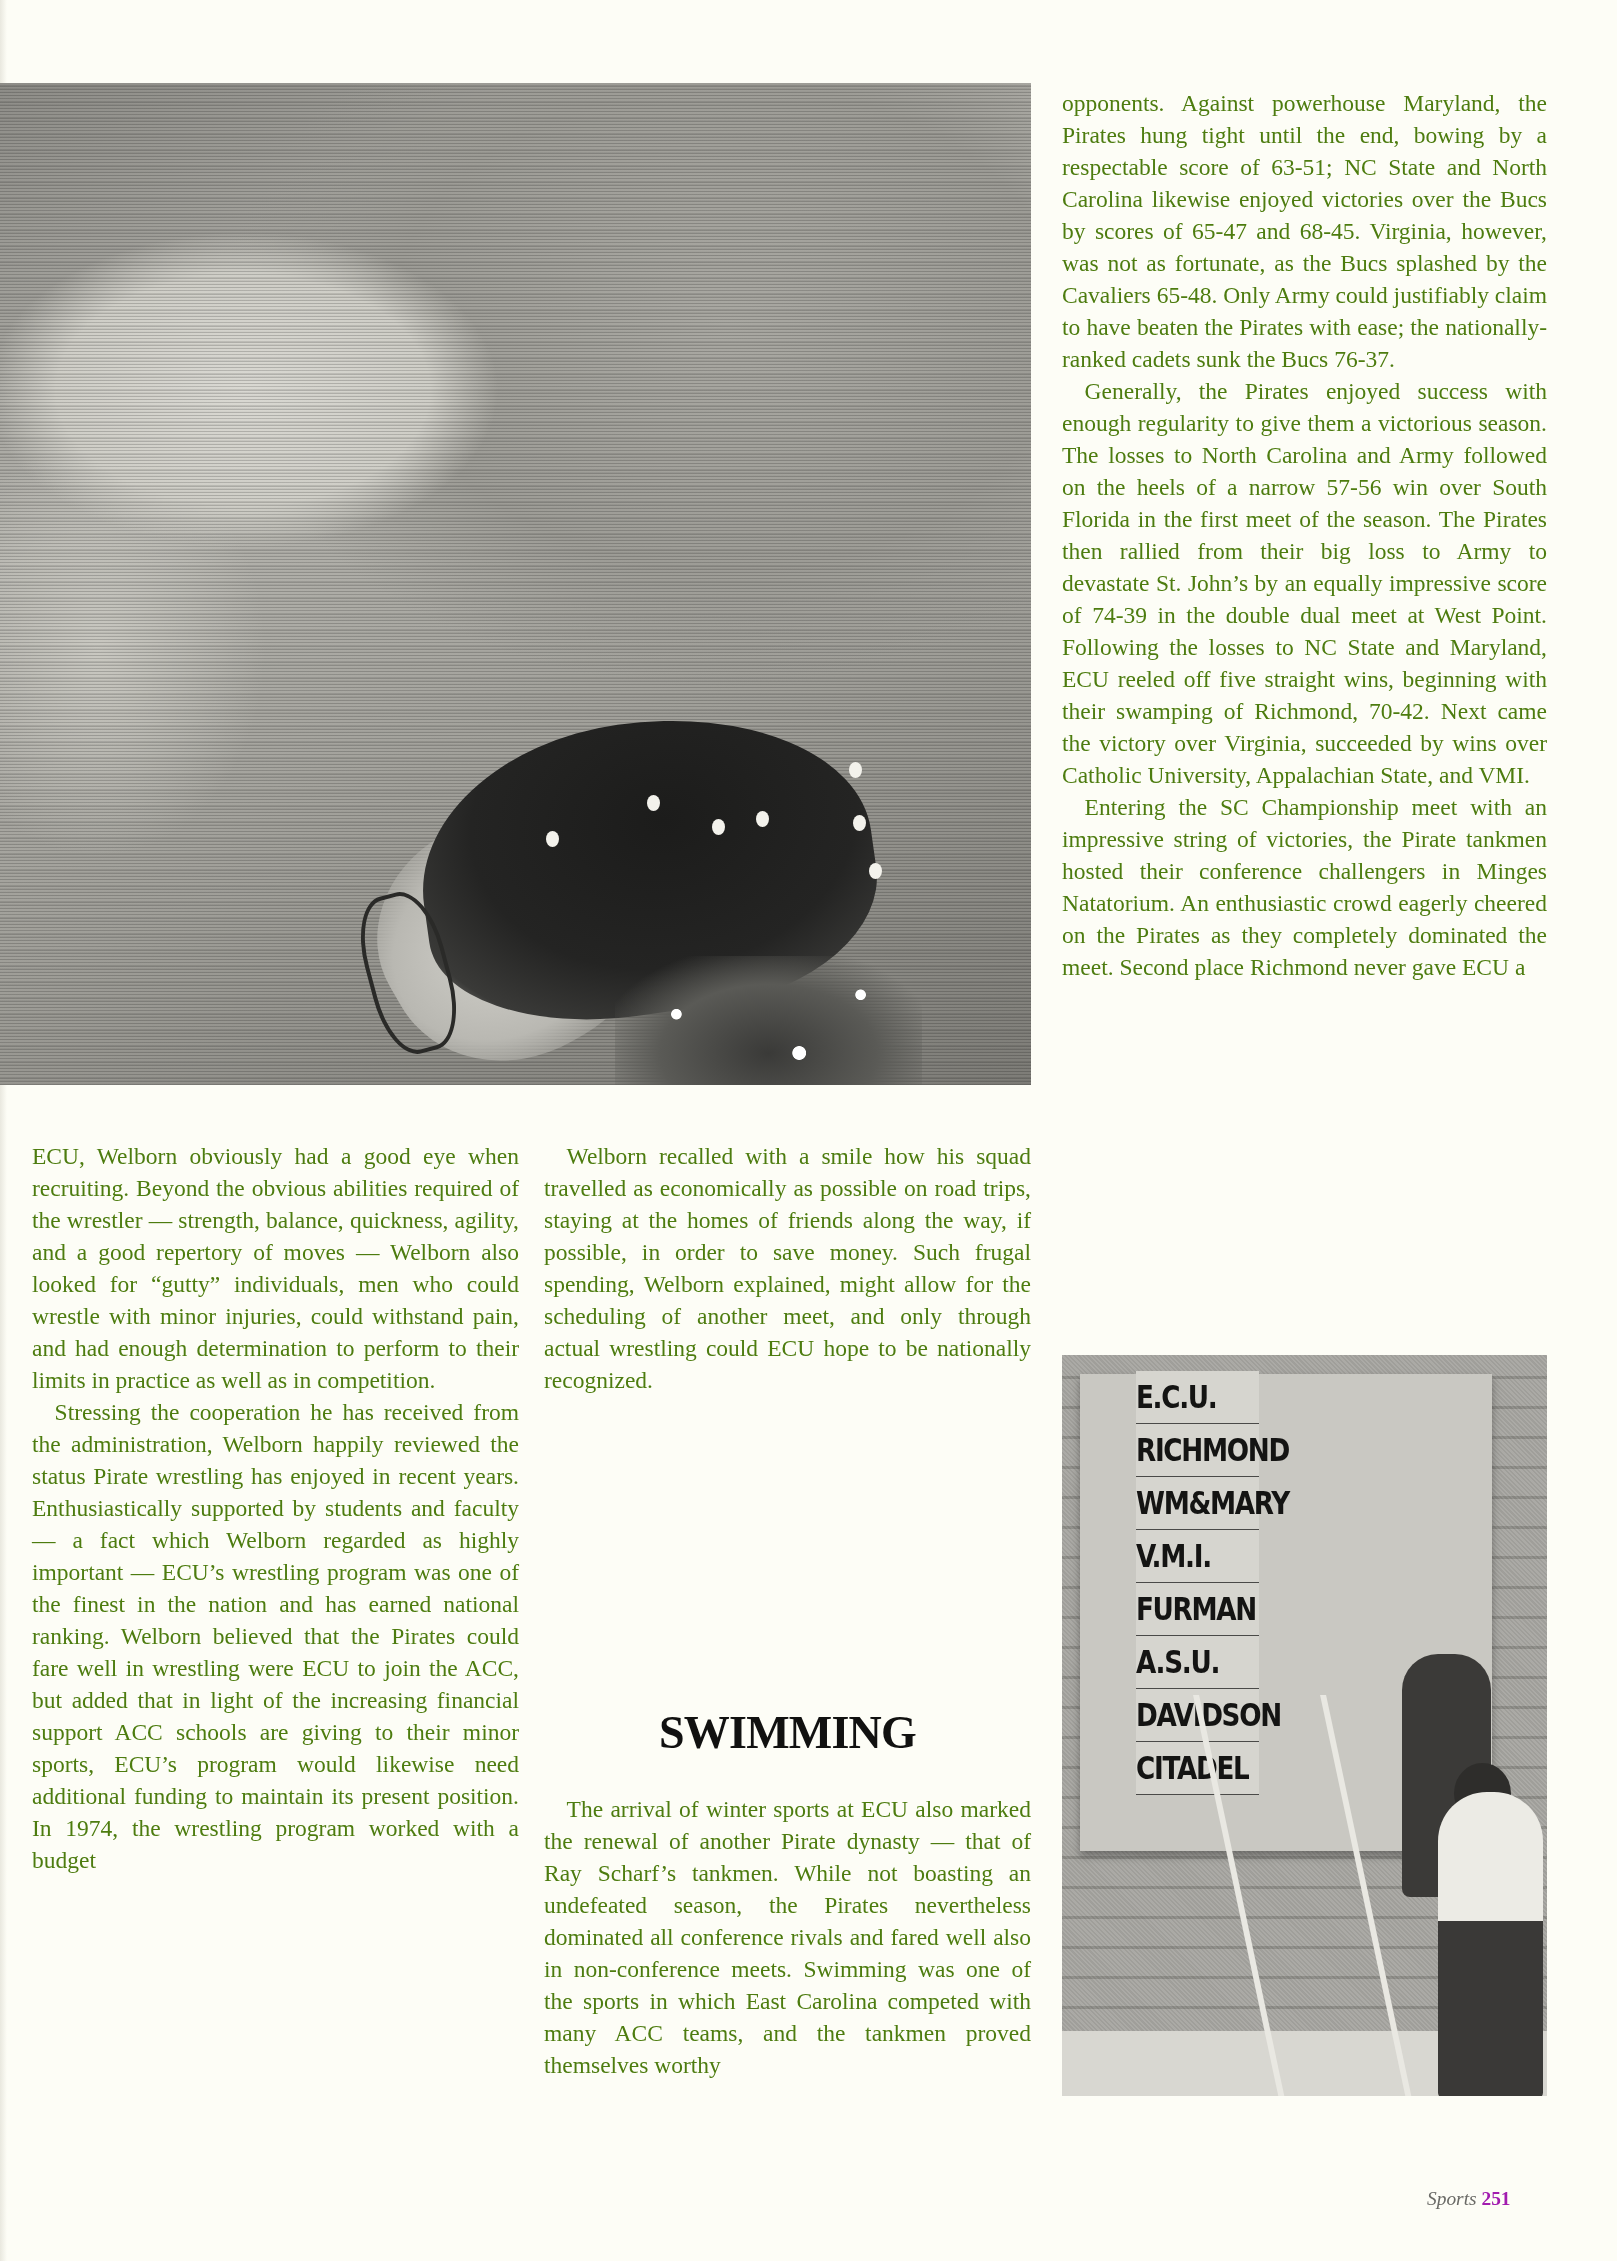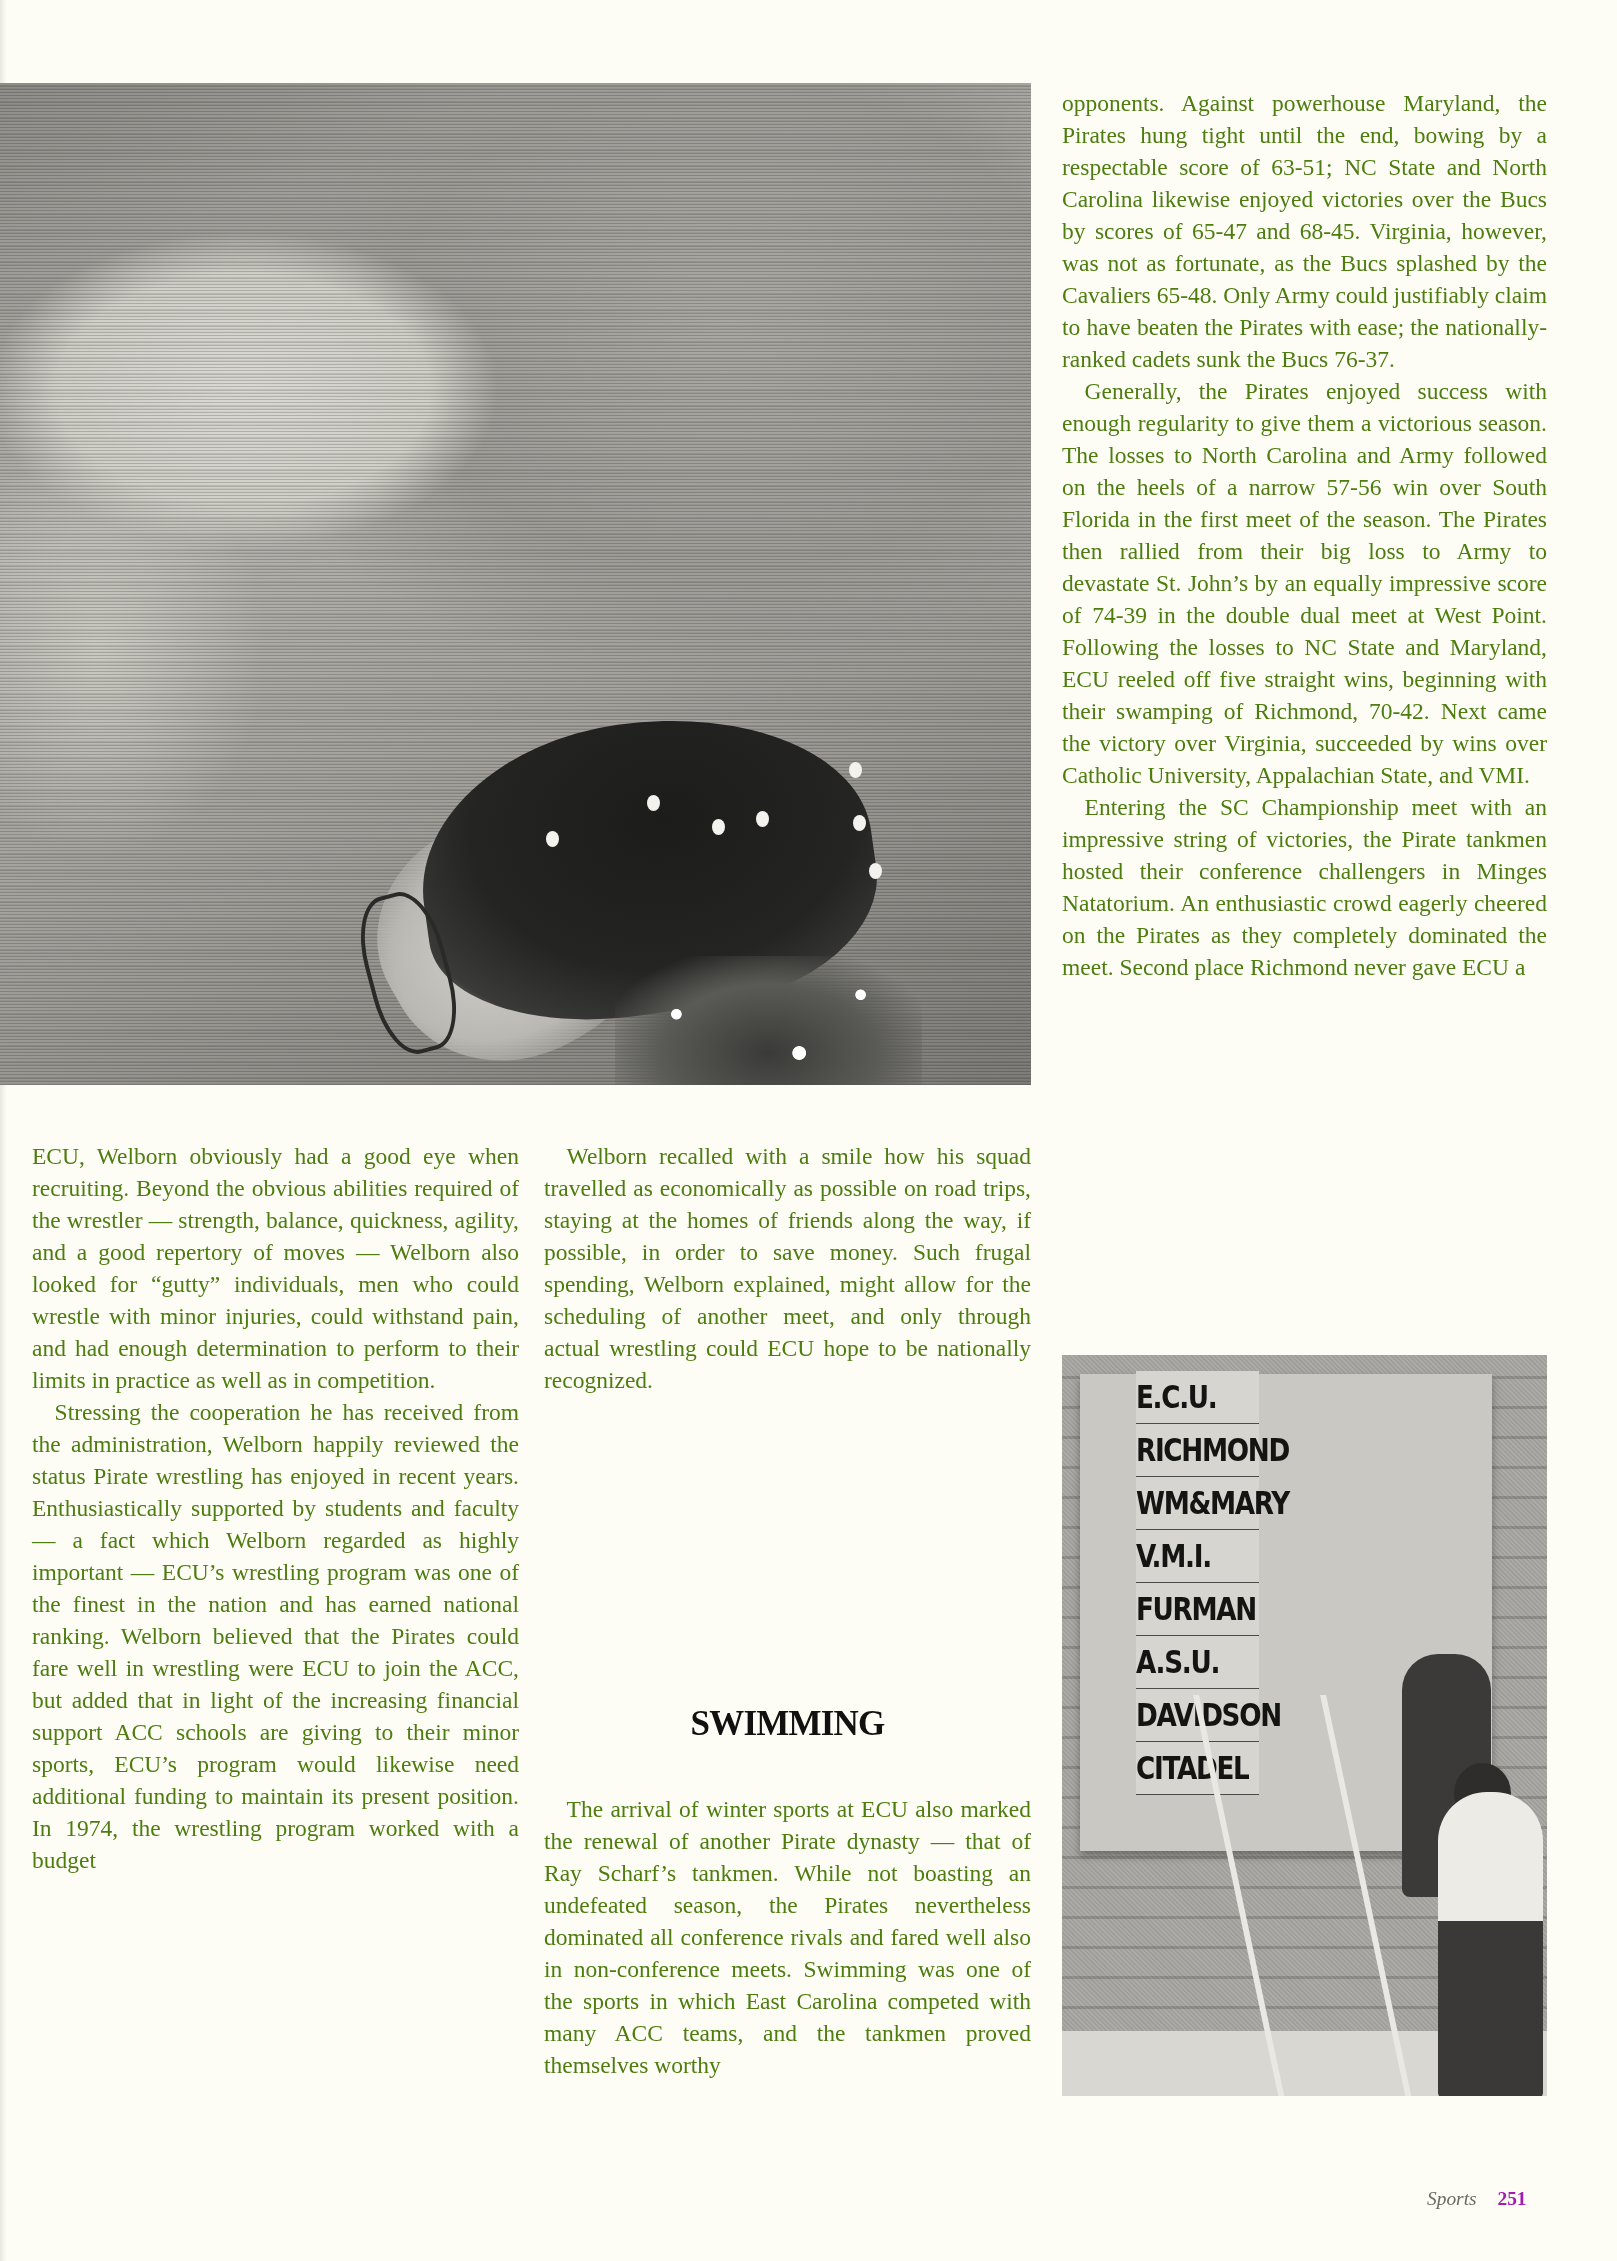--- a/index.html
+++ b/index.html
@@ -131,30 +131,30 @@
     .col p.indent { text-indent: 22.6px; }
     #col-1 { left: 32px; top: 1140px; width: 487px; }
     #col-2 { left: 544px; top: 1140px; width: 487px; }
     #col-3 { left: 1062px; top: 87px; width: 485px; }
     #col-2-lower { left: 544px; top: 1753px; width: 487px; margin-top: 40px; }
 
     #heading-swimming {
       position: absolute; left: 544px; top: 1666px; width: 487px;
       text-align: center;
       font-family: "Liberation Serif", "DejaVu Serif", serif;
-      font-weight: bold; font-size: 35px; line-height: 57px;
+      font-weight: bold; font-size: 46px; line-height: 57px;
       color: #111110;
       letter-spacing: -0.8px;
     }
 
     #footer {
       position: absolute; left: 1427px; top: 2188px;
       font-size: 19.4px; color: #6a6a66;
     }
-    #footer .section { font-style: italic; margin-right: 16px; }
+    #footer .section { font-style: italic; }
     #footer .num { font-weight: bold; color: #a21caf; }
   </style>
 </head>
 <body>
 
 <div class="left-edge"></div>
 
 <div id="swim-photo" class="photo">
   <div class="face"></div>
   <div class="cap"></div>

